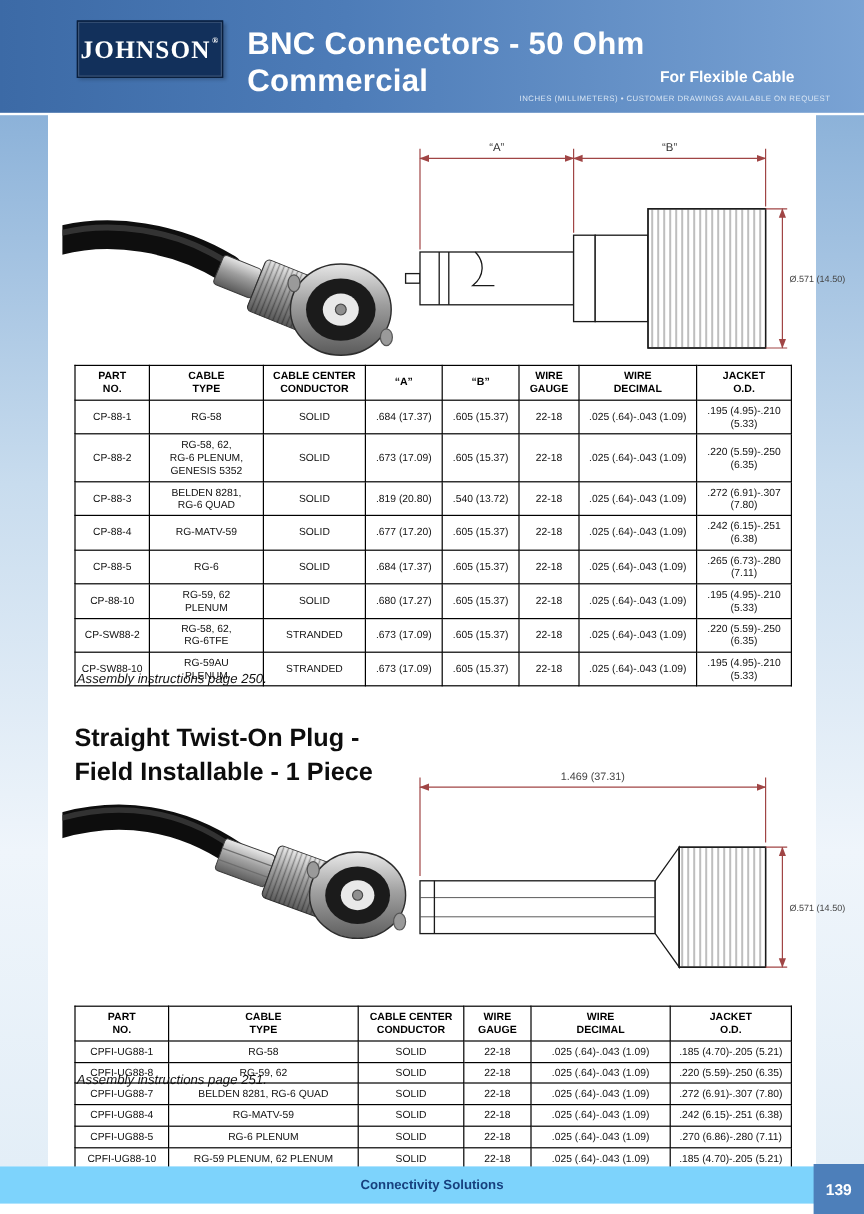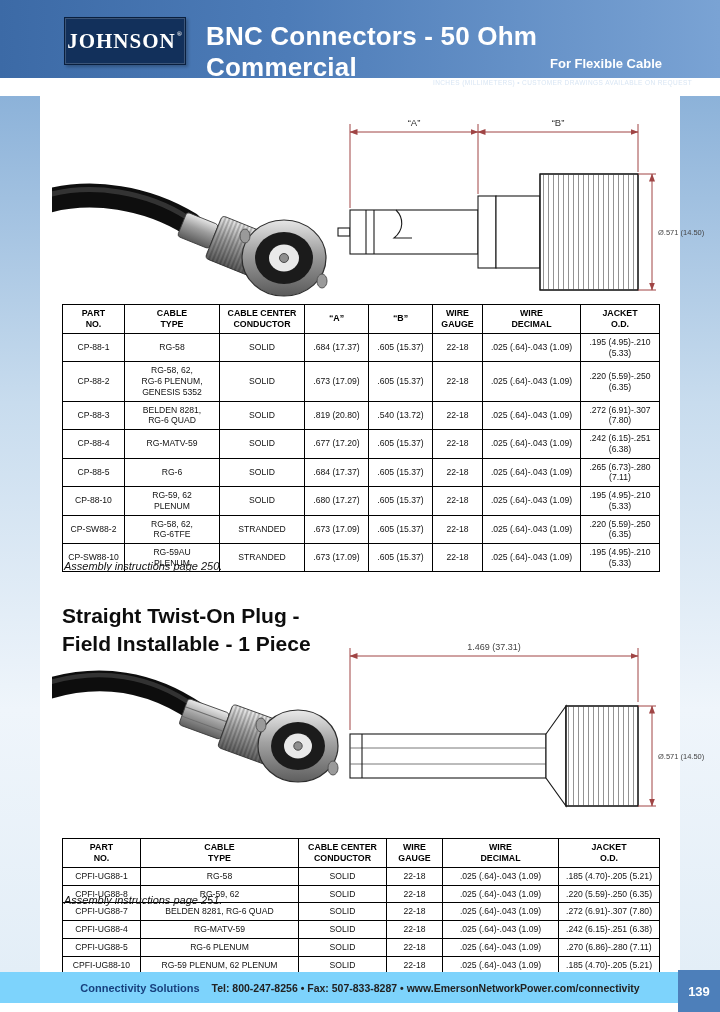--- a/index.html
+++ b/index.html
@@ -1,21 +1,21 @@
 <!DOCTYPE html>
 <html><head>
 <meta charset="utf-8">
 <style>
   * { box-sizing: border-box; margin: 0; padding: 0; }
   html, body { background: #ffffff; }
   body { width: 720px; font-family: "Liberation Sans", sans-serif; }
   .page { position: relative; width: 720px; height: 1012px; background: #fff; overflow: hidden; }
 
   
-  .banner { position: absolute; top: 0; left: 0; width: 720px; height: 78px;
+  .banner { position: absolute; top: 0; left: 0; width: 720px; height: 94px;
             background: linear-gradient(90deg, #3c6aa6 0%, #4d7cb8 40%, #7aa3d4 100%); }
   .logo { position: absolute; top: 17px; left: 64px; width: 122px; height: 48px;
           background: #12305b; border: 1px solid #0a1f3d;
           box-shadow: inset 0 0 0 1px rgba(255,255,255,.18), 2px 2px 3px rgba(0,0,0,.25);
           color: #fff; display: flex; align-items: center; justify-content: center;
           font-family: "Liberation Serif", serif; font-weight: bold; font-size: 21px; letter-spacing: 1px; }
   .logo sup { font-size: 7px; margin-left: 1px; align-self: flex-start; margin-top: 12px; }
   .banner-title { position: absolute; top: 21px; left: 206px; right: 26px; text-align: left;
                   color: #fff; font-size: 26px; font-weight: bold; letter-spacing: .2px; }
   .banner-sub { position: absolute; top: 56px; right: 58px; color: #fff; font-size: 13px; font-weight: bold; }
@@ -386,17 +386,16 @@
           <td>.025 (.64)-.043 (1.09)</td>
           <td>.185 (4.70)-.205 (5.21)</td>
         </tr>
       </tbody>
     </table>
 
   <div class="assembly-note" id="note2">Assembly instructions page 251.</div>
 
   <div class="footer-bar">
     <span class="f-brand">Connectivity Solutions</span>
-    <span class="f-contact">Tel: 800-247-8256  •  Fax: 507-833-8287  •  www.EmersonNetworkPower.com/connectivity</span>
   </div>
   <div class="page-box">139</div>
 
 </div>
 
 </body></html>

